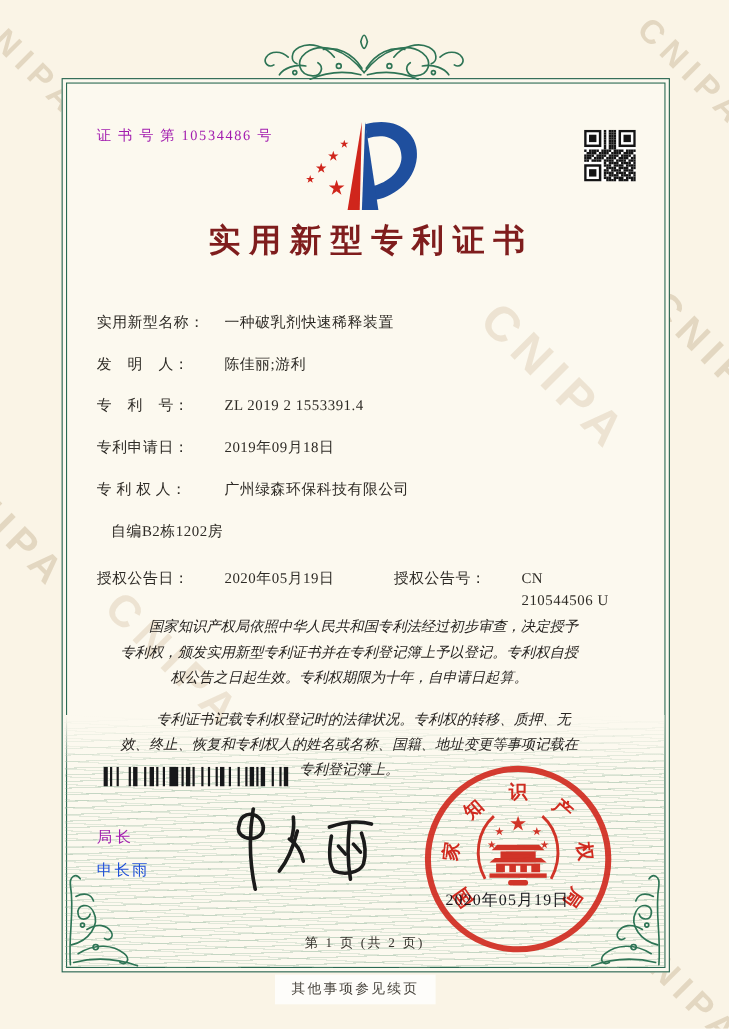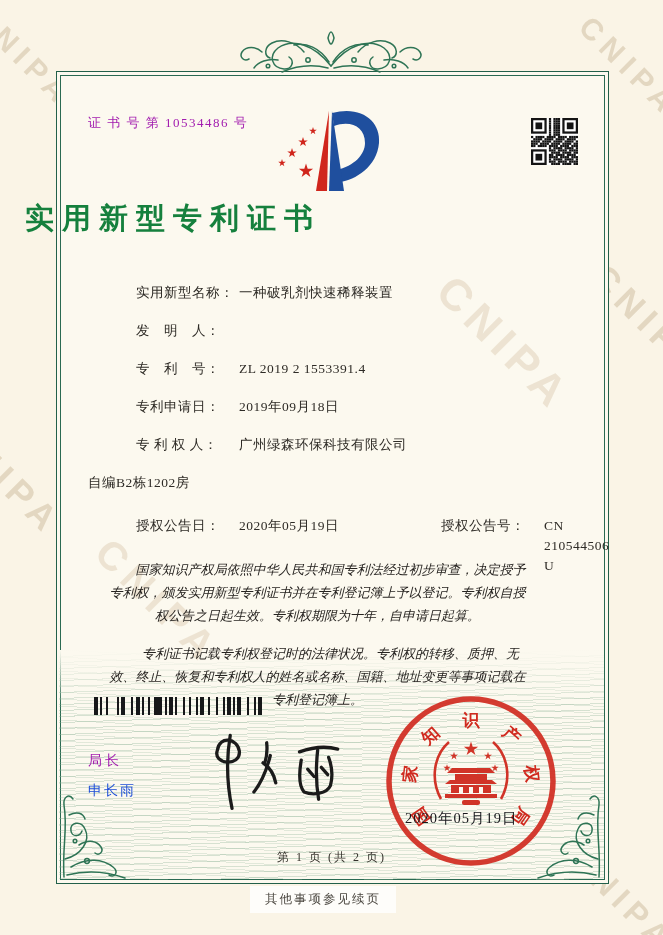--- a/index.html
+++ b/index.html
@@ -31,29 +31,29 @@
     background:
       linear-gradient(to bottom,#fcf9ef 0,rgba(252,249,239,0) 55px),
       repeating-linear-gradient(178deg, rgba(140,178,150,.34) 0 1px, rgba(0,0,0,0) 1px 6px),
       repeating-linear-gradient(183deg, rgba(140,178,150,.24) 0 1px, rgba(0,0,0,0) 1px 7px);
   }
   
   .certno{left:88px;top:114px;font-size:13px;letter-spacing:1.5px;color:#a21caf;z-index:2;text-align:center;}
   .logo{left:263px;top:97px;z-index:2;}
   .qr{left:531px;top:118px;width:47px;height:47px;z-index:2;}
   .title{
-    left:0;right:0;top:199px;text-align:left;z-index:2;
-    font-size:29px;font-weight:700;letter-spacing:8px;padding-left:25px;
-    color:#15803d;
+    left:0;right:0;top:199px;text-align:center;z-index:2;
+    font-size:29px;font-weight:700;letter-spacing:8px;padding-left:12px;
+    color:#7f1d1d;
   }
   
   .row{position:absolute;left:88px;width:470px;display:flex;z-index:2;
        font-size:13.5px;color:#2e2b26;letter-spacing:.5px;line-height:20px;}
-  .flabel{flex:none;width:103px;margin-left:48px;}
-  .fvalue{flex:1;}
+  .flabel{flex:none;width:103px;}
+  .fvalue{flex:1;margin-left:13px;}
   .fvalue.fixed{flex:none;width:154px;}
   .r1{top:283px}.r2{top:321px}.r3{top:359px}.r4{top:397px}.r5{top:435px}
   .r6{top:473px}.r7{top:516px}
   
   .body-text{left:88px;top:543px;width:459px;z-index:2;
     font-size:13px;line-height:1.75;color:#262320;font-style:italic;}
   .body-text p{margin:16px;text-indent:2em;text-align:center;}
   
   .barcode{left:94px;top:697px;width:170px;height:18px;z-index:2;overflow:hidden;}
   .barcode i{position:absolute;top:0;bottom:0;background:#17181a;}
@@ -358,20 +358,21 @@
   </svg>
 
 <div class="abs title">实用新型专利证书</div>
 
 <div class="row r1">
   <span class="flabel">实用新型名称：</span>
   <span class="fvalue">一种破乳剂快速稀释装置</span>
 </div>
 <div class="row r2">
   <span class="flabel">发　明　人：</span>
+  <span class="fvalue">陈佳丽;游利</span>
 </div>
 <div class="row r3">
   <span class="flabel">专　利　号：</span>
   <span class="fvalue">ZL 2019 2 1553391.4</span>
 </div>
 <div class="row r4">
   <span class="flabel">专利申请日：</span>
   <span class="fvalue">2019年09月18日</span>
 </div>
 <div class="row r5">

